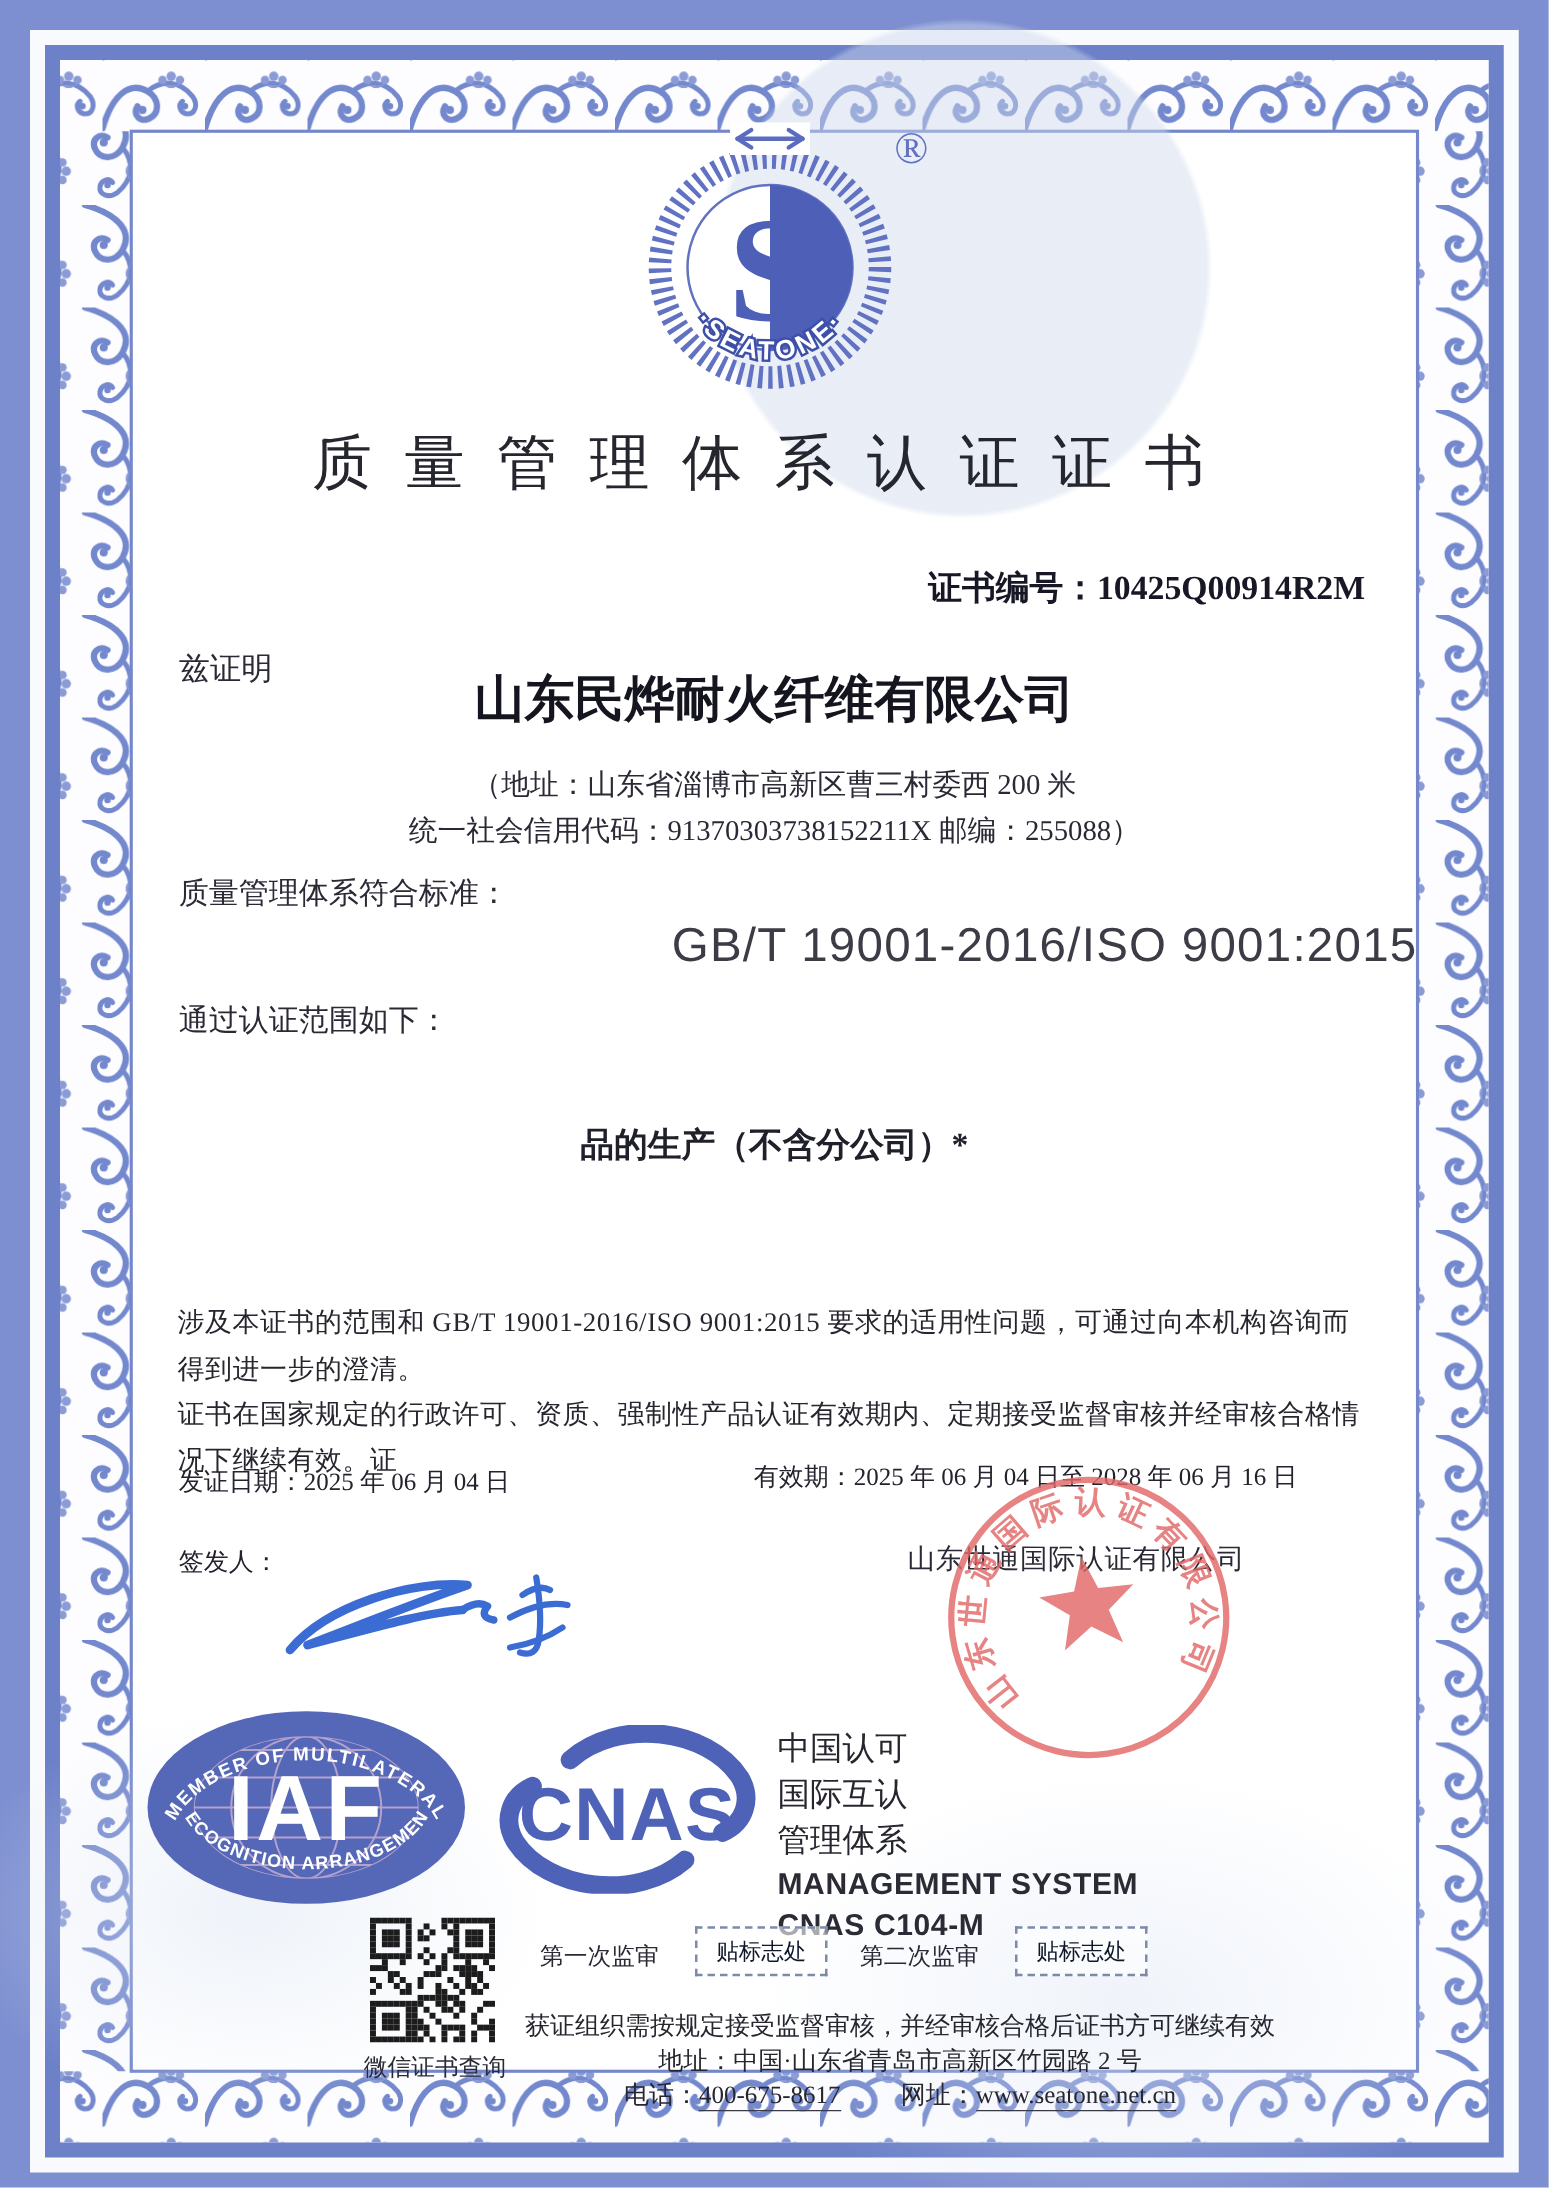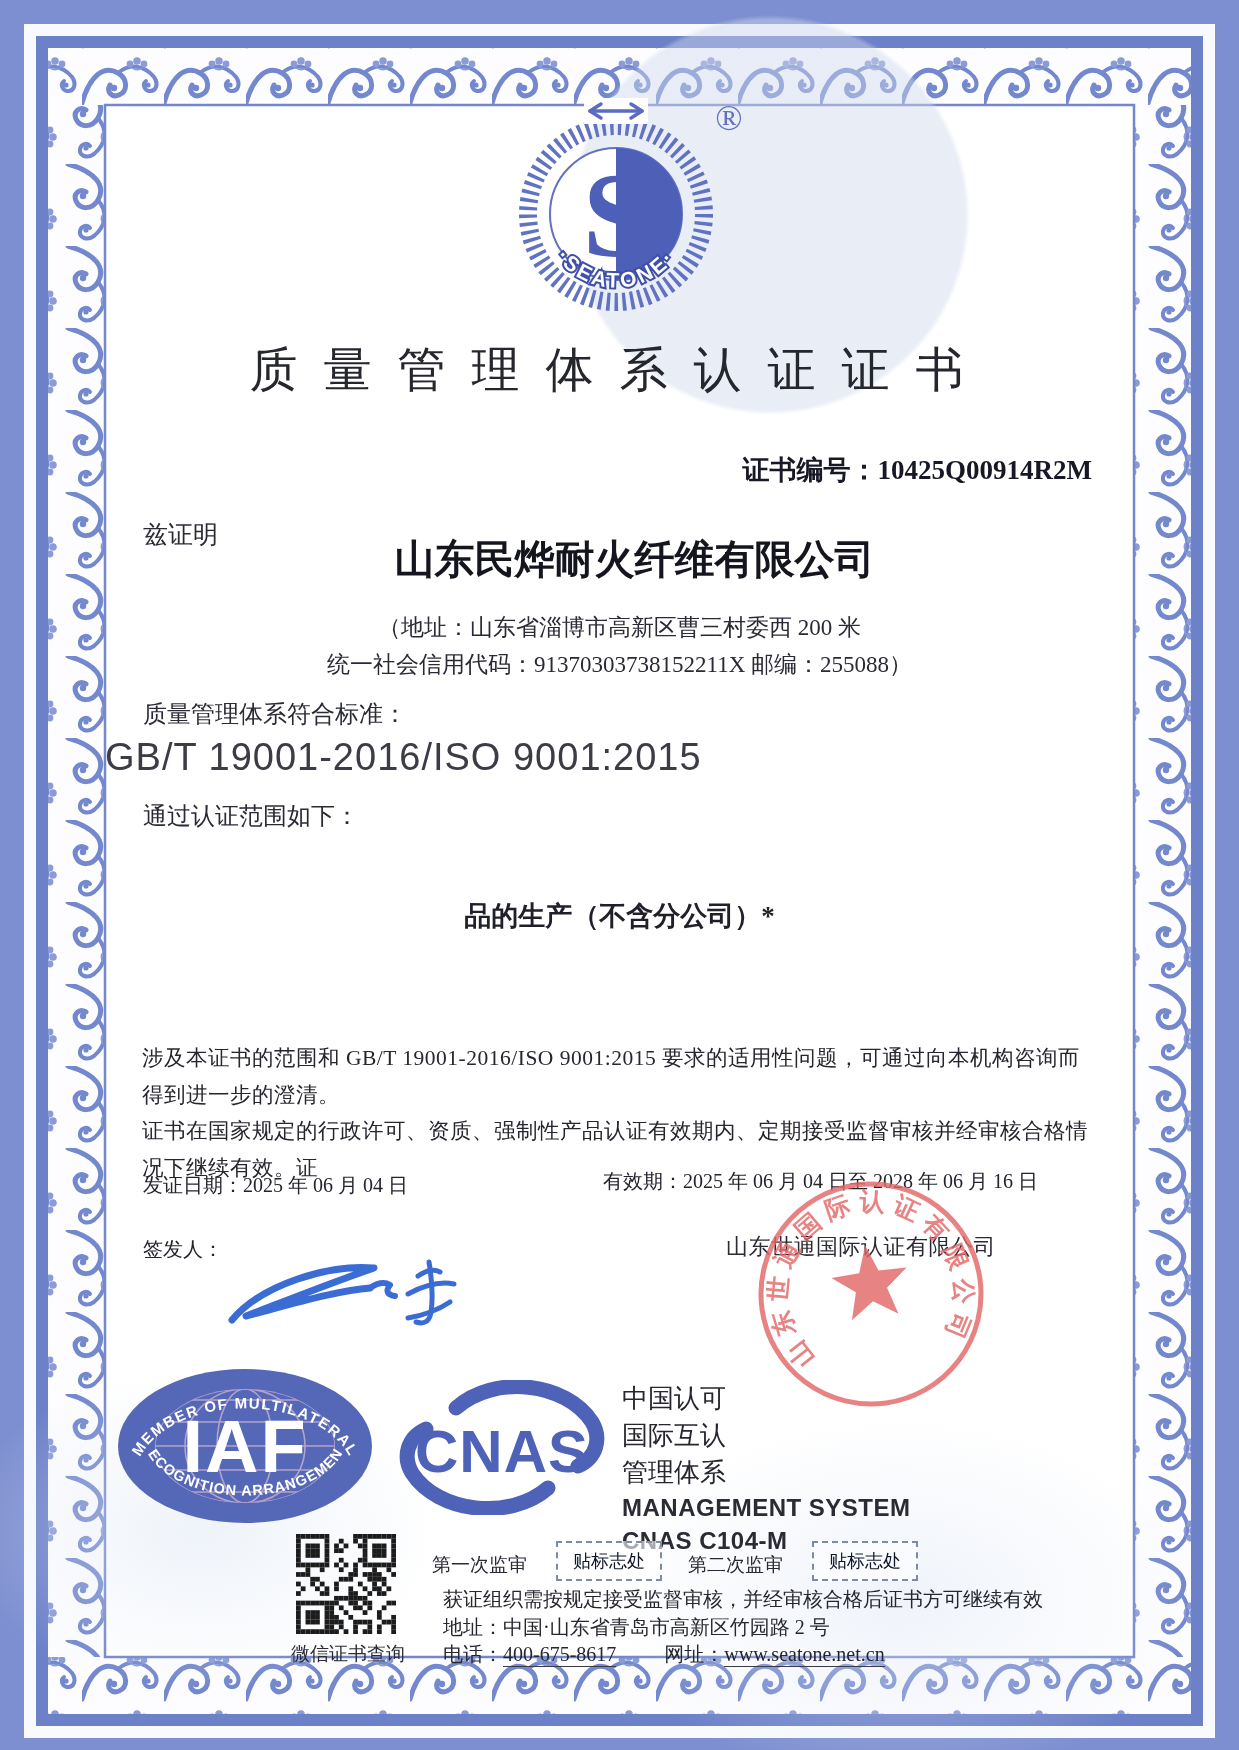--- a/index.html
+++ b/index.html
@@ -9,36 +9,36 @@
   .frame-svg{position:absolute;left:0;top:0;}
   .watermark{position:absolute;inset:0;pointer-events:none;
      background:
        radial-gradient(circle 250px at 770px 215px, rgba(205,216,236,.45) 78%, rgba(205,216,236,0) 80%),
        radial-gradient(ellipse 340px 230px at 200px 1530px, rgba(222,231,244,.5), rgba(222,231,244,0) 70%),
        radial-gradient(ellipse 420px 260px at 900px 1600px, rgba(224,232,245,.5), rgba(224,232,245,0) 70%);}
   .title{left:105px;top:338px;width:1029px;text-align:center;font-size:48px;font-weight:normal;
          letter-spacing:26px;margin-right:-26px;color:#26262f;}
   .certno{left:400px;top:452px;width:692px;text-align:right;font-size:27px;font-weight:bold;color:#171725;}
   .hereby{left:143px;top:518px;font-size:25px;color:#2a2a36;}
-  .company{left:120px;top:532px;width:1029px;text-align:center;font-size:40px;font-weight:bold;color:#15151f;}
+  .company{left:105px;top:532px;width:1029px;text-align:center;font-size:40px;font-weight:bold;color:#15151f;}
   .addr{left:105px;width:1029px;text-align:center;font-size:23px;color:#2a2a36;}
   .label-line{left:143px;font-size:24px;color:#2a2a36;}
-  .stdval{left:105px;top:736px;width:1029px;text-align:left;font-size:38px;color:#3c3c46;
+  .stdval{left:105px;top:736px;width:1029px;text-align:right;font-size:38px;color:#3c3c46;
           font-family:"Liberation Sans","DejaVu Sans",sans-serif;letter-spacing:1px;}
   .scope{left:105px;width:1029px;text-align:center;font-size:27px;font-weight:bold;color:#20202b;}
   .legal{left:142px;width:954px;font-size:21.5px;line-height:36.5px;color:#26262f;letter-spacing:.5px;}
   .dateline{font-size:20px;color:#23232e;}
   .issuer{left:726px;top:1232px;width:280px;font-size:22px;color:#2a2a36;letter-spacing:.5px;}
   .acc{left:622px;top:1380px;font-size:26px;line-height:37px;color:#26262f;font-family:"Liberation Sans","DejaVu Sans",sans-serif;}
   .acc .en{font-weight:bold;font-size:24px;line-height:33px;letter-spacing:.5px;color:#2b2b35;}
   .qr-caption{left:288px;top:1641px;width:120px;text-align:center;font-size:19px;color:#2a2a36;}
   .audit{font-size:19px;color:#2a2a36;top:1552px;}
   .stickbox{top:1541px;width:106px;height:40px;border:2px dashed #7d8aa8;box-sizing:border-box;
             display:flex;align-items:center;justify-content:center;font-size:18px;color:#0f172a;background:rgba(255,255,255,.6);}
-  .foot{left:443px;width:600px;text-align:left;color:#26262f;}
+  .foot{left:420px;width:600px;text-align:center;color:#26262f;margin-top:21px;}
   .uline{border-bottom:1.5px solid #3a3a46;padding-bottom:1px;}
   .sig-svg{position:absolute;left:222px;top:1252px;}
   .stamp-svg{position:absolute;left:749px;top:1172px;opacity:.82;}
   .logo-svg{position:absolute;left:486px;top:96px;}
   .iaf-svg{position:absolute;left:114px;top:1366px;}
   .cnas-svg{position:absolute;left:390px;top:1380px;}
   .qr-svg{position:absolute;left:296px;top:1534px;}
 </style>
 </head>
 <body>

